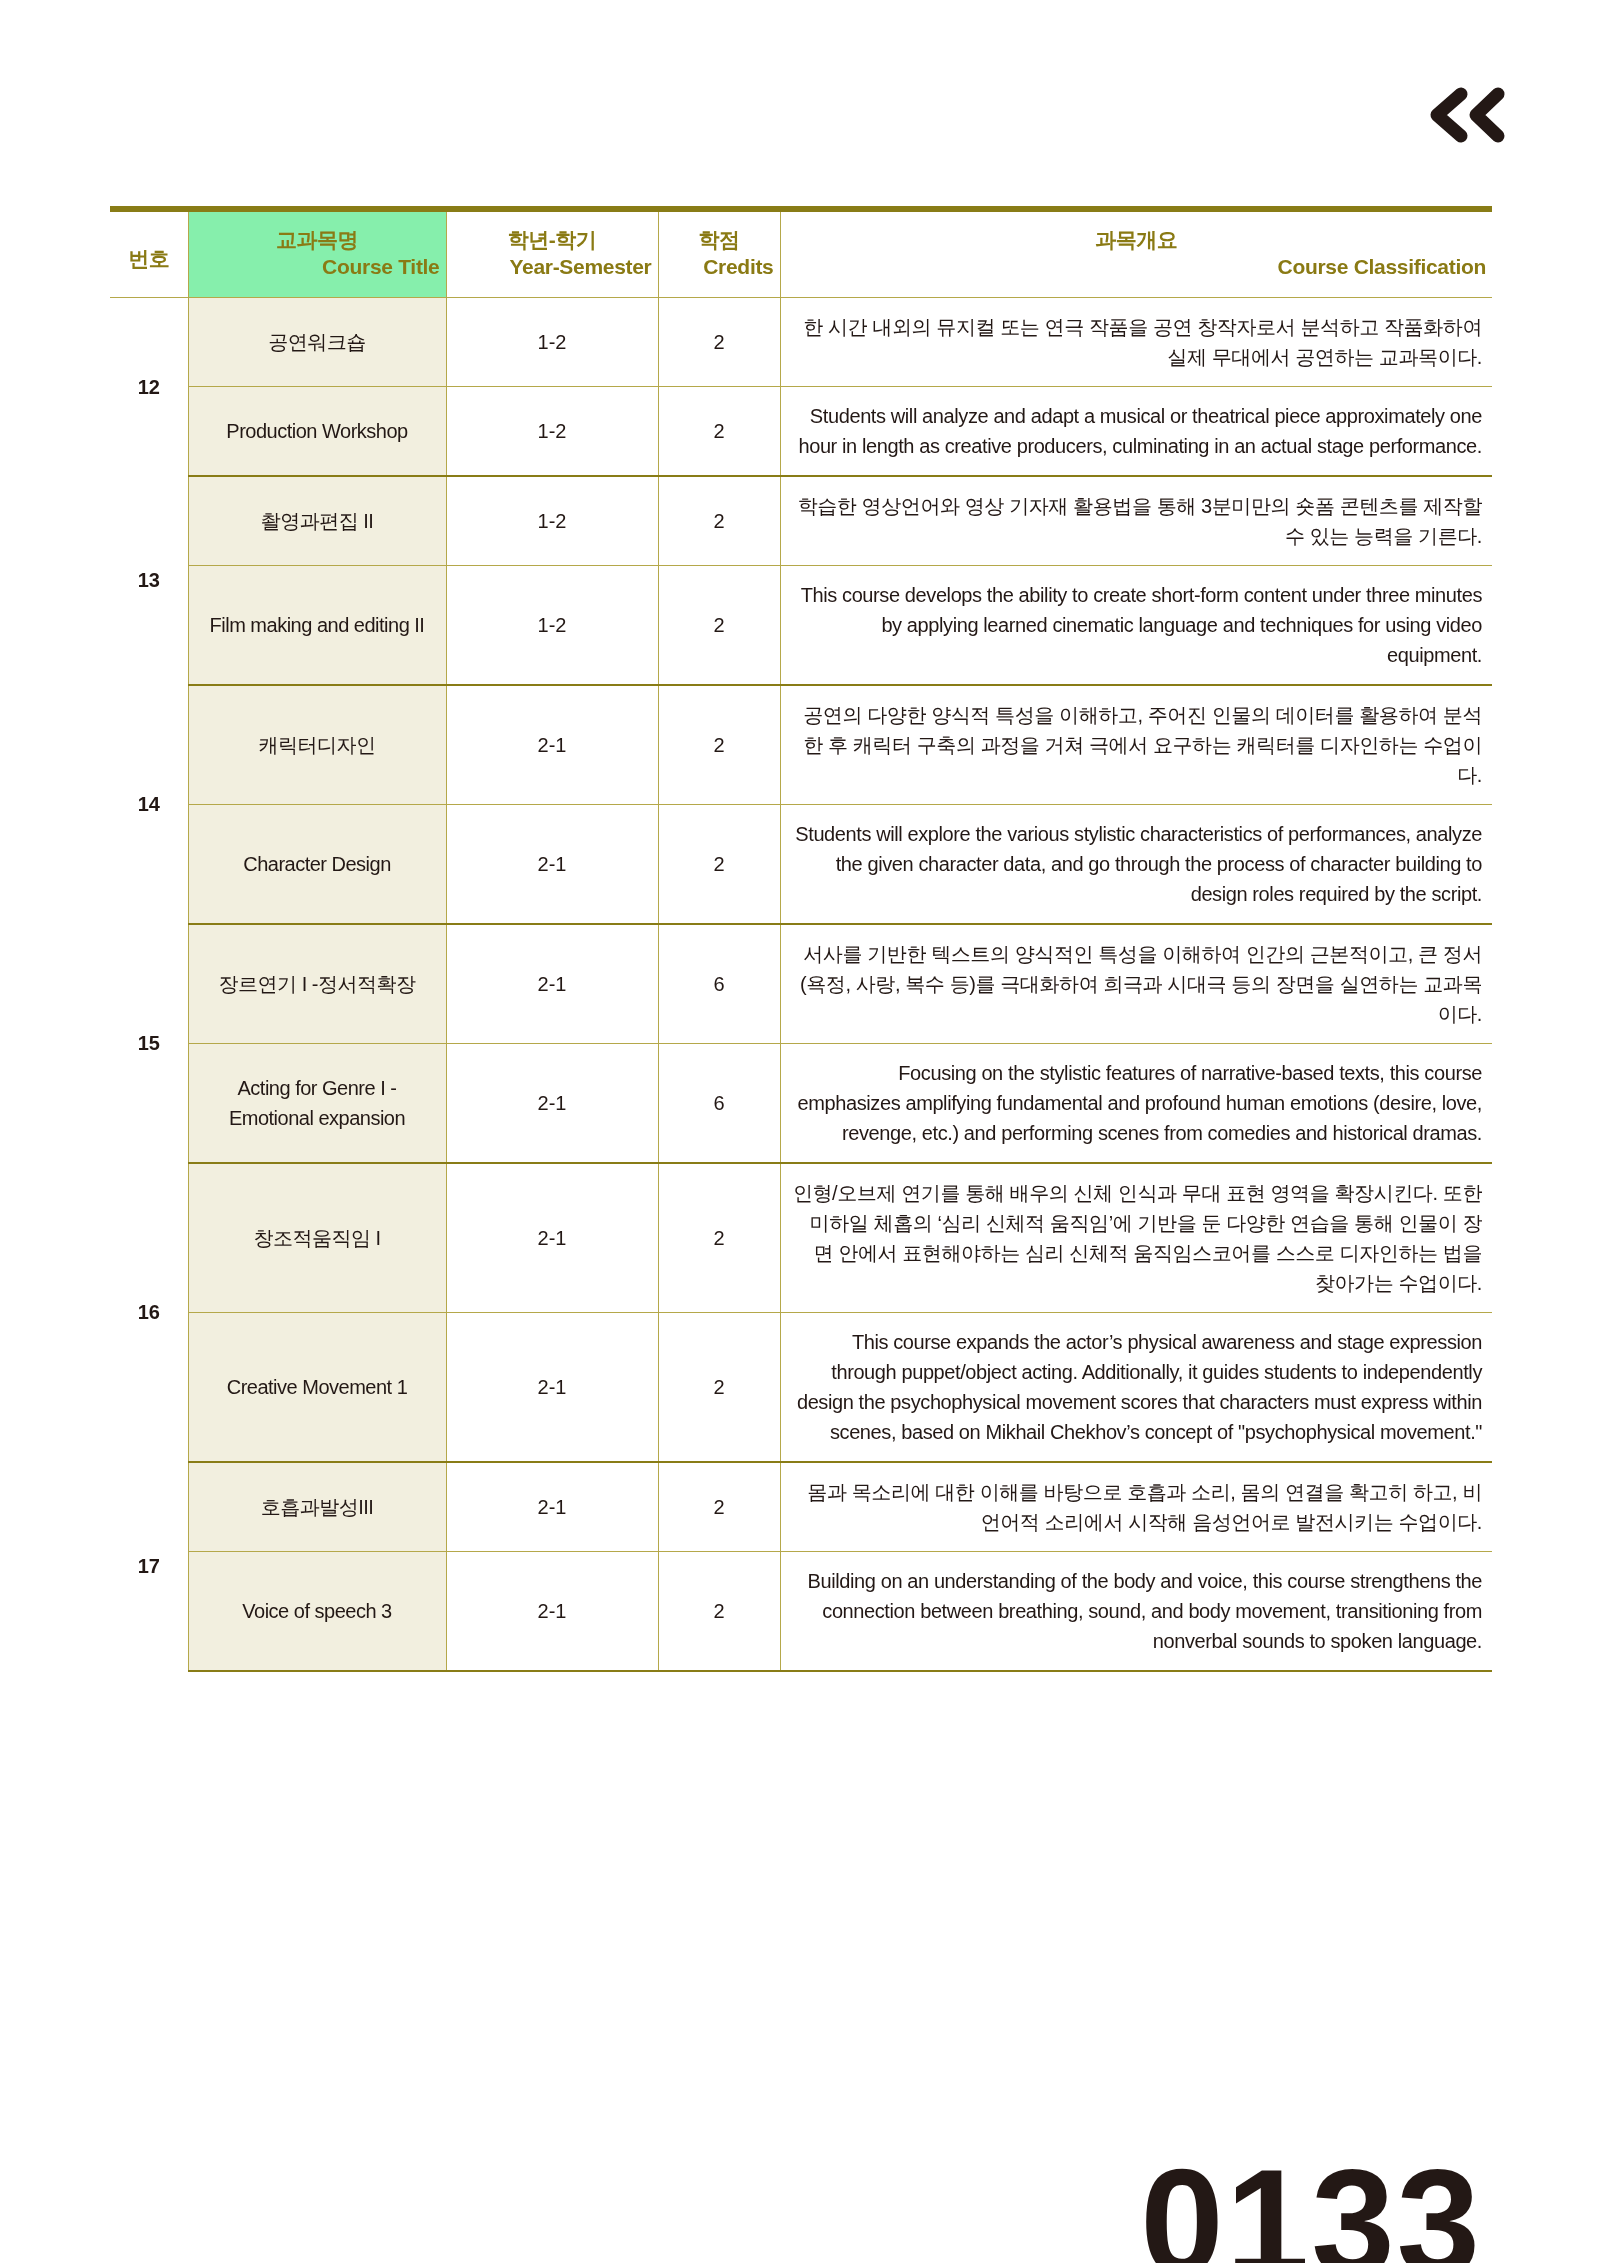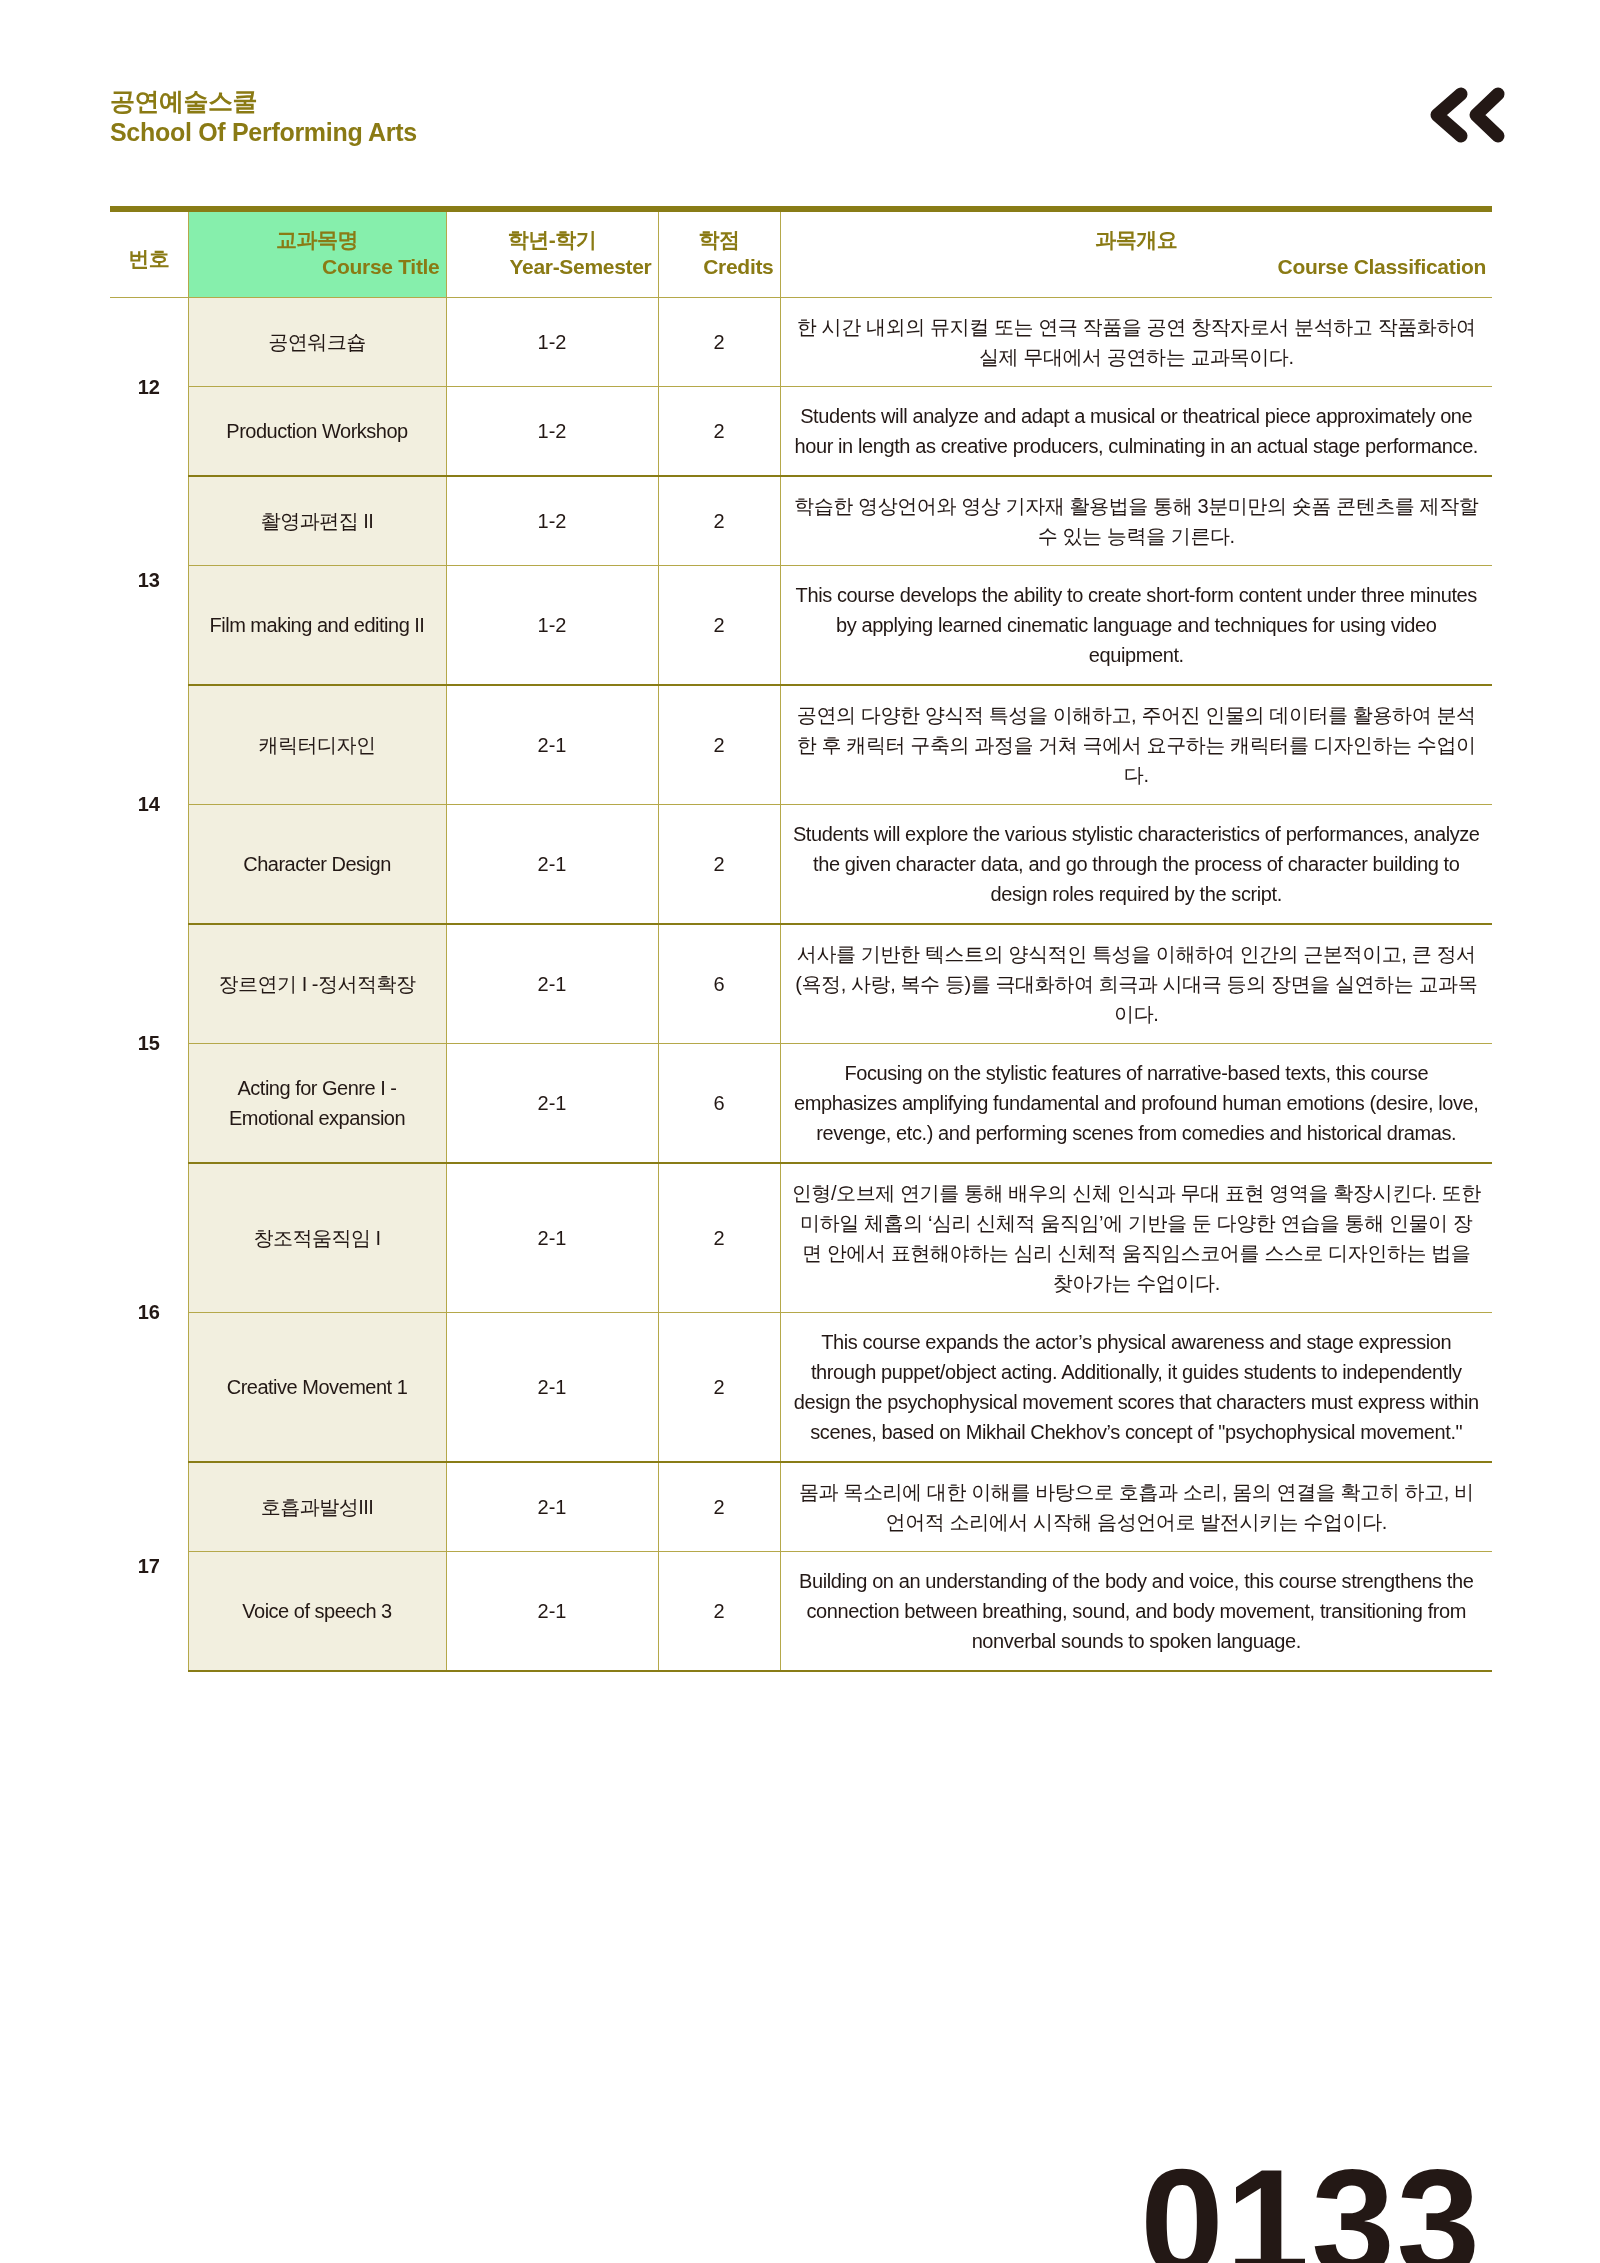--- a/index.html
+++ b/index.html
@@ -130,21 +130,21 @@
     text-align: center;
     border-right: 1.5px solid #b5a84a;
     font-size: 20px;
   }
   td.cell-cred {
     text-align: center;
     border-right: 1.5px solid #b5a84a;
     font-size: 20px;
   }
   td.cell-desc {
-    text-align: center;
+    text-align: right;
     padding-left: 18px;
     padding-right: 16px;
     letter-spacing: -0.4px;
     font-size: 19.5px;
     line-height: 1.58;
   }
 
   
   tr.row-ko td.cell-title,
   tr.row-ko td.cell-yrsem,
@@ -170,24 +170,20 @@
     color: #231815;
     font-family: "Liberation Sans", "DejaVu Sans", sans-serif;
     line-height: 1;
   }
 </style>
 </head>
 <body>
 
 <div class="page-header">
 
-  <div class="school-block">
-    <div class="school-ko">공연예술스쿨</div>
-    <div class="school-en">School Of Performing Arts</div>
-  </div>
 
 
   <div class="ck-logo">
     <svg viewBox="0 0 92 70" width="92" height="70" aria-hidden="true">
       <g fill="none" stroke="#231815" stroke-width="13" stroke-linecap="round" stroke-linejoin="round">
         <polyline points="43,14 19,35 43,56"></polyline>
         <polyline points="80,14 58,35 80,56"></polyline>
       </g>
     </svg>
   </div>

